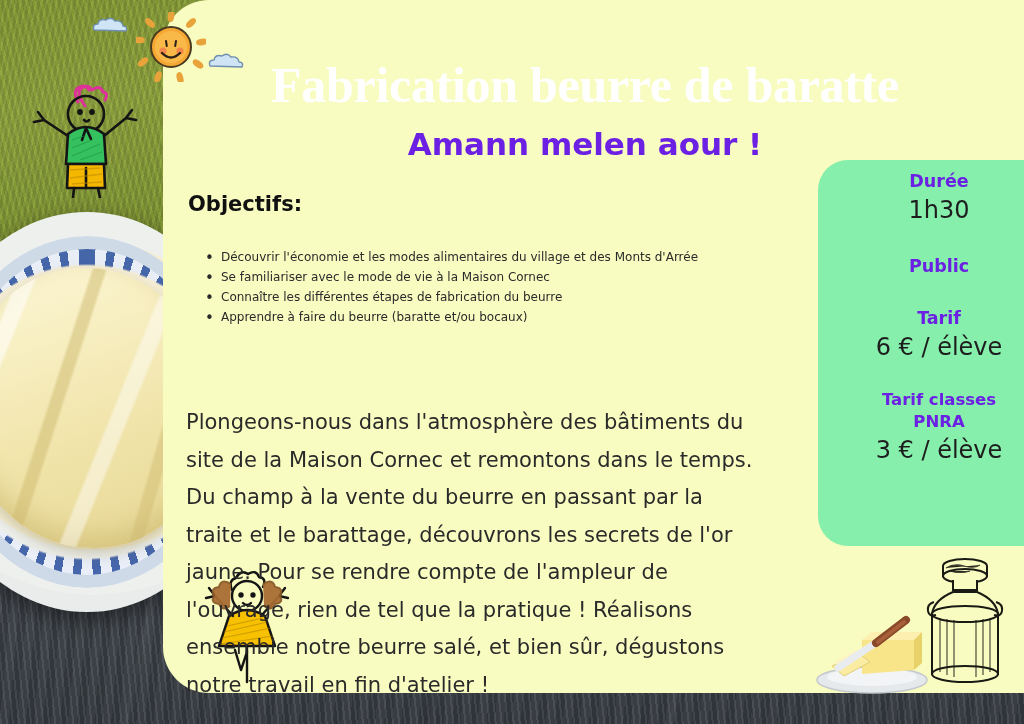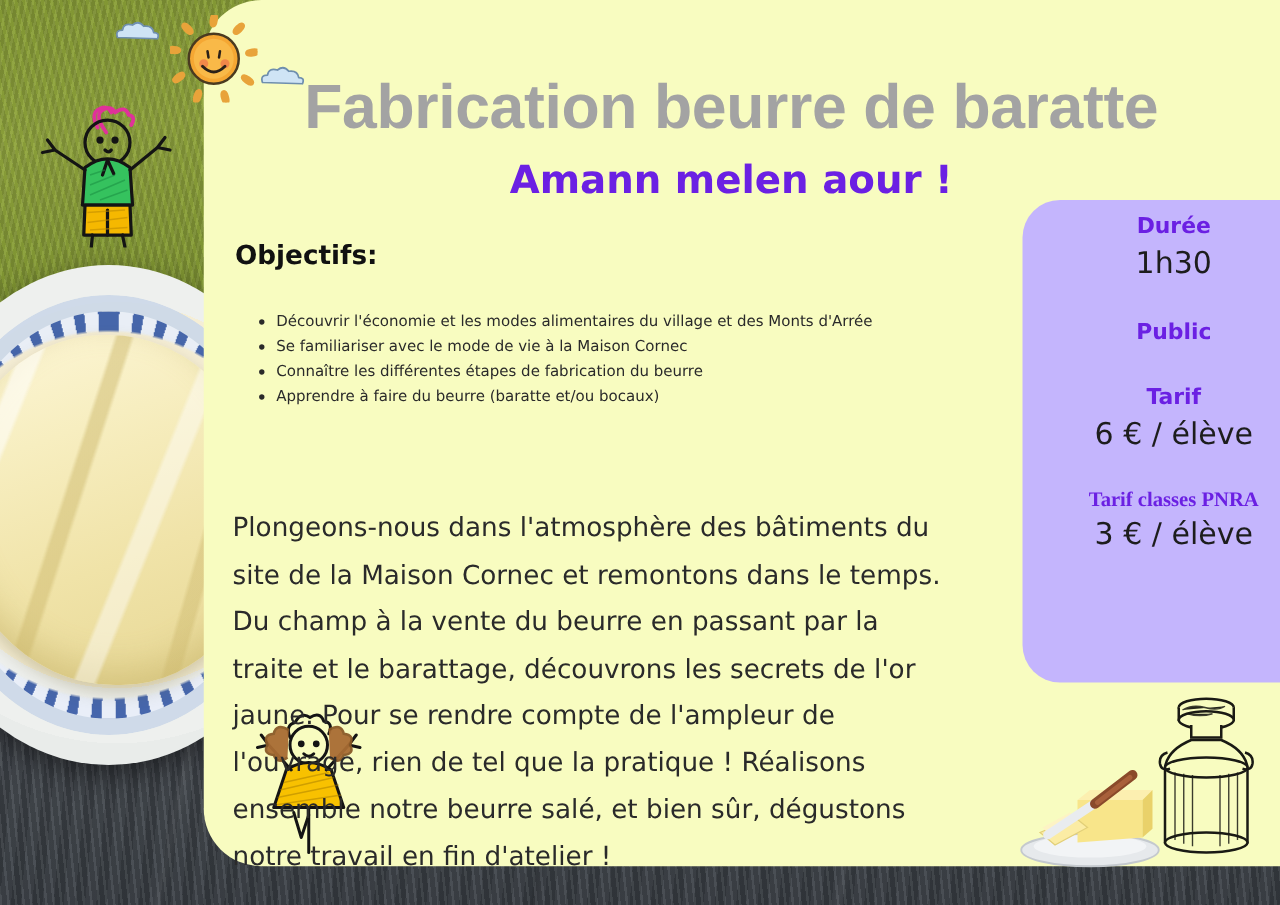--- a/index.html
+++ b/index.html
@@ -87,22 +87,22 @@
   #card{
     position:absolute; left:163px; top:0; width:861px; height:693px;
     background:#f8fcc0;
     border-radius:46px 0 0 46px;
   }
 
   
   .title{
     position:absolute; left:190px; top:56px; width:790px;
     text-align:center;
-    font-family:Liberation Sans, sans-serif;
-    font-weight:bold; font-size:50px; color:#a3a3a3;
+    font-family:Liberation Serif, serif;
+    font-weight:bold; font-size:50px; color:#ffffff;
     letter-spacing:-.3px;
   }
   .subtitle{
     position:absolute; left:190px; top:126px; width:790px;
     text-align:center;
     font-weight:bold; font-size:31px; color:#6b20e3;
   }
   .objectifs-head{
     position:absolute; left:188px; top:192px;
     font-weight:bold; font-size:21px; color:#111;text-align:center;
@@ -121,36 +121,36 @@
   .body-text{
     position:absolute; left:186px; top:404px; width:572px;
     font-size:21px; color:#2a2a2a; line-height:1.79;
     text-align:justify;
   }
   .body-text p:last-child{ text-align:left; }
 
   
   #info{
     position:absolute; left:818px; top:160px; width:206px; height:386px;
-    background:#c4b5fd;
+    background:#86efac;
     border-radius:30px 0 0 30px;
     padding-top:10px;
     text-align:center;
     padding-left:36px;
   }
   .info-label{
     font-weight:bold; font-size:17.5px; color:#6b20e3;
     line-height:1.35;
   }
   .info-value{
     font-size:24px; color:#1d1d1d; line-height:1.34;
   }
   .info-gap{ height:29px; }
   .info-gap-sm{ height:26px; }
-  .info-label.small{ font-size:16.5px;font-family:Liberation Serif, serif; }
+  .info-label.small{ font-size:16.5px; }
 
   
   .doodle{ position:absolute; }
 
   
   #sun{ left:136px; top:12px; width:70px; height:70px; }
   
   #cloud1{ left:90px; top:16px; width:40px; height:18px; }
   #cloud2{ left:206px; top:52px; width:40px; height:18px; }
   

